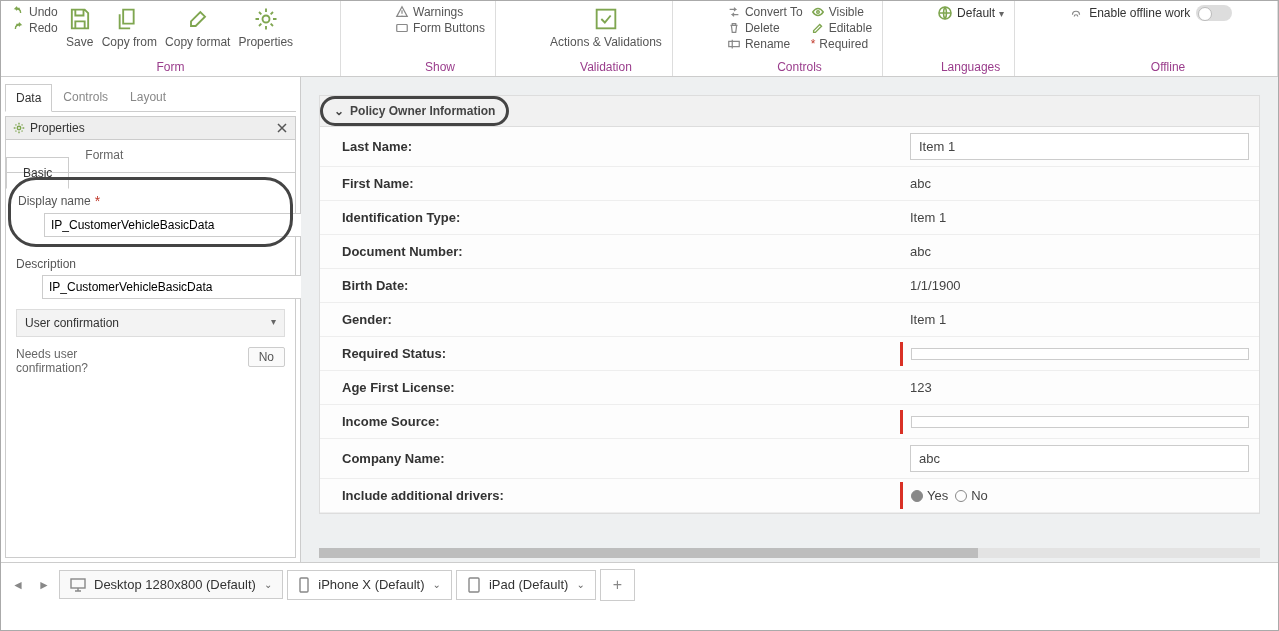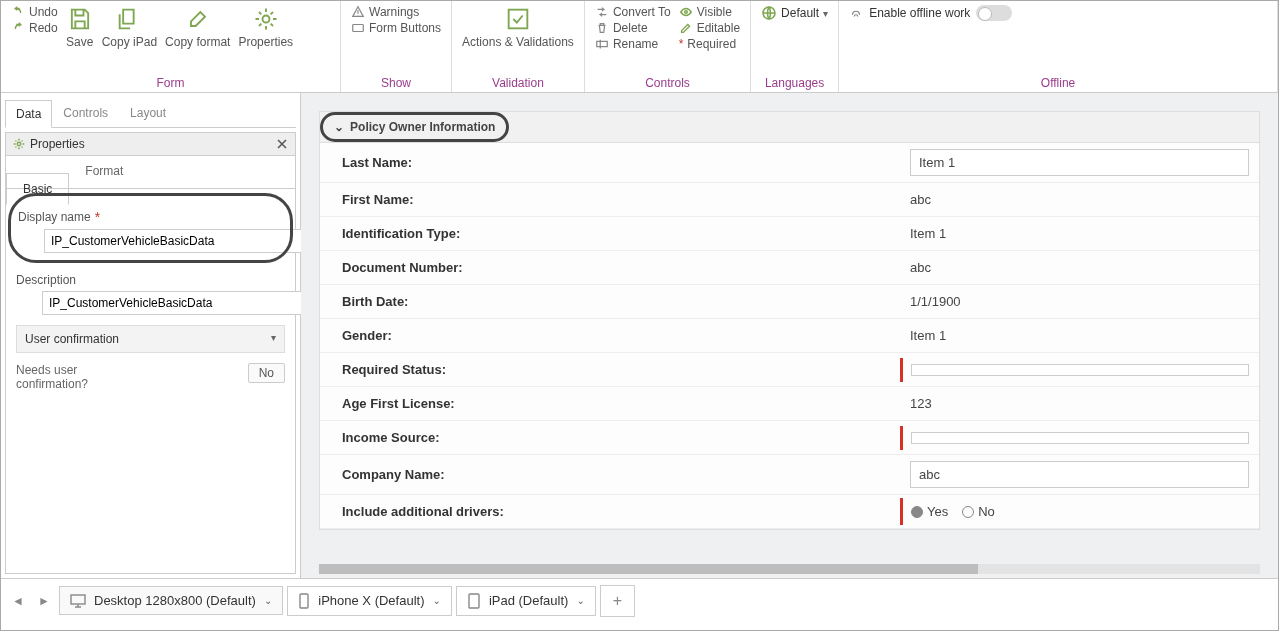--- a/index.html
+++ b/index.html
@@ -1,18 +1,18 @@
 <!DOCTYPE html>
 <html><head>
 <meta charset="utf-8">
 <style>
 * { box-sizing: border-box; margin: 0; padding: 0; font-family: "Segoe UI", Tahoma, sans-serif; }
 body { background: #fff; width:1279px; height:631px; overflow:hidden; font-size:12px; color:#333; border:1px solid #aaa;}
 
-.ribbon { height:92px; border-bottom:1px solid #ccc; display:flex; }
+.ribbon { height:76px; border-bottom:1px solid #ccc; display:flex;gap:44px; }
 .rgroup { border-right:1px solid #ddd; display:flex; flex-direction:column; justify-content:space-between; padding:4px 10px 2px; }
 .rgroup .top { display:flex; gap:8px; align-items:flex-start; flex:1; }
 .rgroup .label { text-align:center; color:#9a3d8c; font-size:12px; margin-top:2px; }
 .rbtn { display:flex; flex-direction:column; align-items:center; gap:2px; color:#555; cursor:pointer; font-size:12px;}
 .rbtn svg { width:28px; height:28px; }
 .rsmall { display:flex; flex-direction:column; gap:2px; font-size:12px;}
 .rsmall .row { display:flex; align-items:center; gap:4px; color:#555; cursor:pointer;}
 .rsmall svg { width:14px; height:14px; }
 .req { color:#c0392b; }
 .toggle { display:inline-block; width:36px; height:16px; border-radius:8px; background:#ddd; position:relative; vertical-align:middle;}
@@ -45,21 +45,21 @@
 .canvas-inner { background:#fdfdfd; border:1px solid #ddd; }
 .section-hdr { background:#f1f1f1; border-bottom:1px solid #ddd; padding:8px 14px; font-weight:600; color:#444; display:flex; align-items:center; gap:6px;}
 .section-hdr .chev { display:inline-block; transform:rotate(0);}
 .section-hdr-wrap { display:inline-flex; align-items:center; gap:6px;}
 .section-hdr-wrap.circled.narrow::before{top:-8px;bottom:-8px;left:-14px;right:-14px;}
 .formrow { display:flex; border-bottom:1px solid #eee; min-height:34px; align-items:center;}
 .formrow .lbl { flex:0 0 580px; padding:8px 22px; font-weight:600; color:#333; font-size:13px;}
 .formrow .val { flex:1; padding:6px 10px; color:#444; font-size:13px;}
 .formrow.boxed .val > .valbox { border:1px solid #ccc; padding:5px 8px; background:#fff;}
 .redbar .val { border-left:3px solid #d93025; padding-left:8px;}
-.radios { display:flex; align-items:center; gap:14px;}
+.radios { display:flex; align-items:center; gap:7px;}
 .radio { display:flex; align-items:center; gap:4px;}
 .radio .dot{ width:12px;height:12px;border-radius:50%;border:1px solid #888;display:inline-block;}
 .radio .dot.sel{background:#888;}
 .hscroll { position:absolute; left:18px; right:18px; bottom:4px; height:10px; background:#e3e3e3;}
 .hscroll .thumb{ position:absolute; left:0; width:70%; top:0; bottom:0; background:#bdbdbd;}
 
 .footer { height:44px; border-top:1px solid #ccc; display:flex; align-items:center; padding:0 6px; gap:4px;}
 .navarrow { width:22px;height:28px;display:flex;align-items:center;justify-content:center;color:#888;cursor:pointer;}
 .devtab { border:1px solid #ccc; padding:6px 10px; display:flex; align-items:center; gap:8px; font-size:13px; color:#333; cursor:pointer;}
 .devtab.primary{ background:#f9f9f9; font-weight:500;}
@@ -92,21 +92,21 @@
       <div class="rbtn">
           <svg viewBox="0 0 24 24">
             <path class="ico-st" d="M5 4h11l3 3v13H5z M8 4v5h7V4 M8 20v-6h8v6"></path>
           </svg>
           <span>Save</span>
         </div>
       <div class="rbtn">
           <svg viewBox="0 0 24 24">
             <path class="ico-st" d="M7 4h9v12H7z M4 8v12h9"></path>
           </svg>
-          <span>Copy iPad</span>
+          <span>Copy from</span>
         </div>
       <div class="rbtn">
           <svg viewBox="0 0 24 24">
             <path class="ico-st" d="M6 14l8-8 4 4-8 8H6z"></path>
           </svg>
           <span>Copy format</span>
         </div>
       <div class="rbtn">
           <svg viewBox="0 0 24 24">
             <circle class="ico-st" cx="12" cy="12" r="3"></circle>

